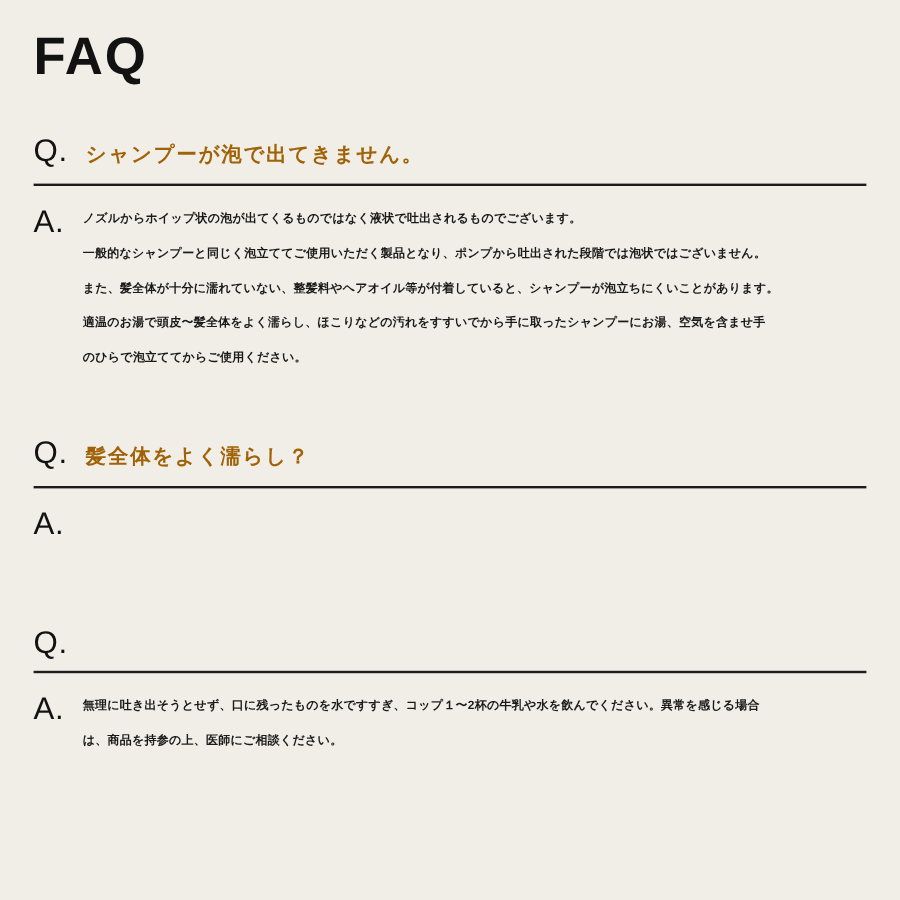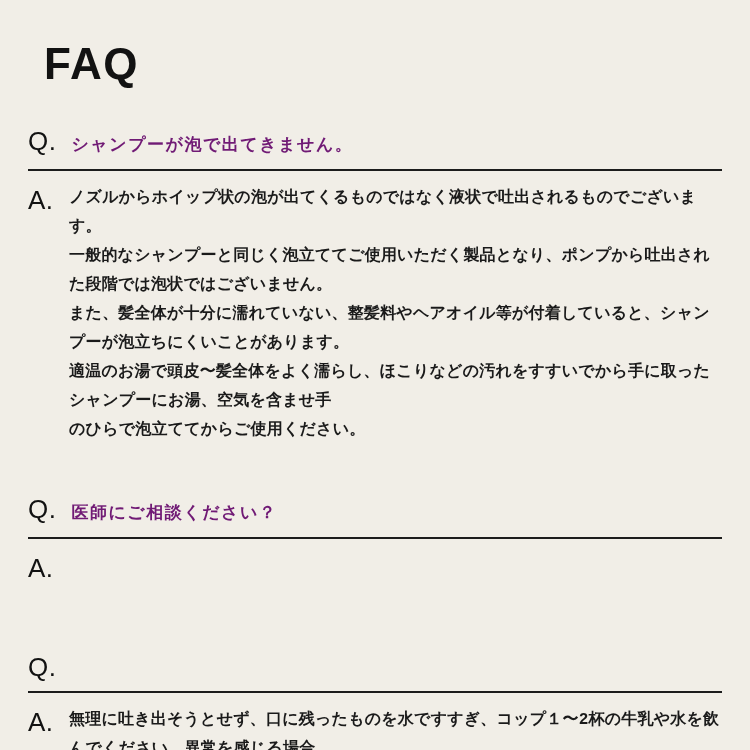--- a/index.html
+++ b/index.html
@@ -16,21 +16,21 @@
     background: #f1eee7;
     color: #161616;
     padding: 26px 28px 0 28px;
     overflow: hidden;
   }
   .page-title {
     font-size: 44px;
     font-weight: 700;
     letter-spacing: 1.5px;
     line-height: 1;
-    margin: 16px;
+    margin: 0;
     color: #121212;
   }
   .qa-section { margin: 0; }
   .qa-1 { margin-top: 42px; }
   .qa-2 { margin-top: 51px; }
   .qa-3 { margin-top: 76px; }
   .q-row {
     display: flex;
     align-items: baseline;
     gap: 15px;
@@ -44,37 +44,36 @@
     font-weight: 400;
     letter-spacing: 0.5px;
     line-height: 1;
     color: #121212;
   }
   .q-text {
     font-size: 17px;
     font-weight: 700;
     letter-spacing: 1.5px;
     line-height: 26px;
-    color: #701a75;
+    color: #a16207;
   }
   .a-row {
     display: flex;
     align-items: flex-start;
     gap: 15px;
     padding-top: 13px;
   }
   .a-row .marker { position: relative; top: 3px; }
   .a-text {
-    font-size: 16px;
+    font-size: 10px;
     font-weight: 700;
     letter-spacing: 0.2px;
     line-height: 29px;
     color: #1a1a1a;
     white-space: pre-line;
-    font-family: Liberation Mono, monospace;
   }
 </style>
 </head>
 <body>
 
 <div class="page">
 
   <h1 class="page-title">FAQ</h1>
 
   <section class="qa-section qa-1">
@@ -88,21 +87,21 @@
 一般的なシャンプーと同じく泡立ててご使用いただく製品となり、ポンプから吐出された段階では泡状ではございません。
 また、髪全体が十分に濡れていない、整髪料やヘアオイル等が付着していると、シャンプーが泡立ちにくいことがあります。
 適温のお湯で頭皮〜髪全体をよく濡らし、ほこりなどの汚れをすすいでから手に取ったシャンプーにお湯、空気を含ませ手
 のひらで泡立ててからご使用ください。</span>
     </div>
   </section>
 
   <section class="qa-section qa-2">
     <div class="q-row">
       <span class="marker">Q.</span>
-      <span class="q-text">医師にご相談ください？</span>
+      <span class="q-text">髪全体をよく濡らし？</span>
     </div>
     <div class="a-row">
       <span class="marker">A.</span>
     </div>
   </section>
 
   <section class="qa-section qa-3">
     <div class="q-row">
       <span class="marker">Q.</span>
     </div>

